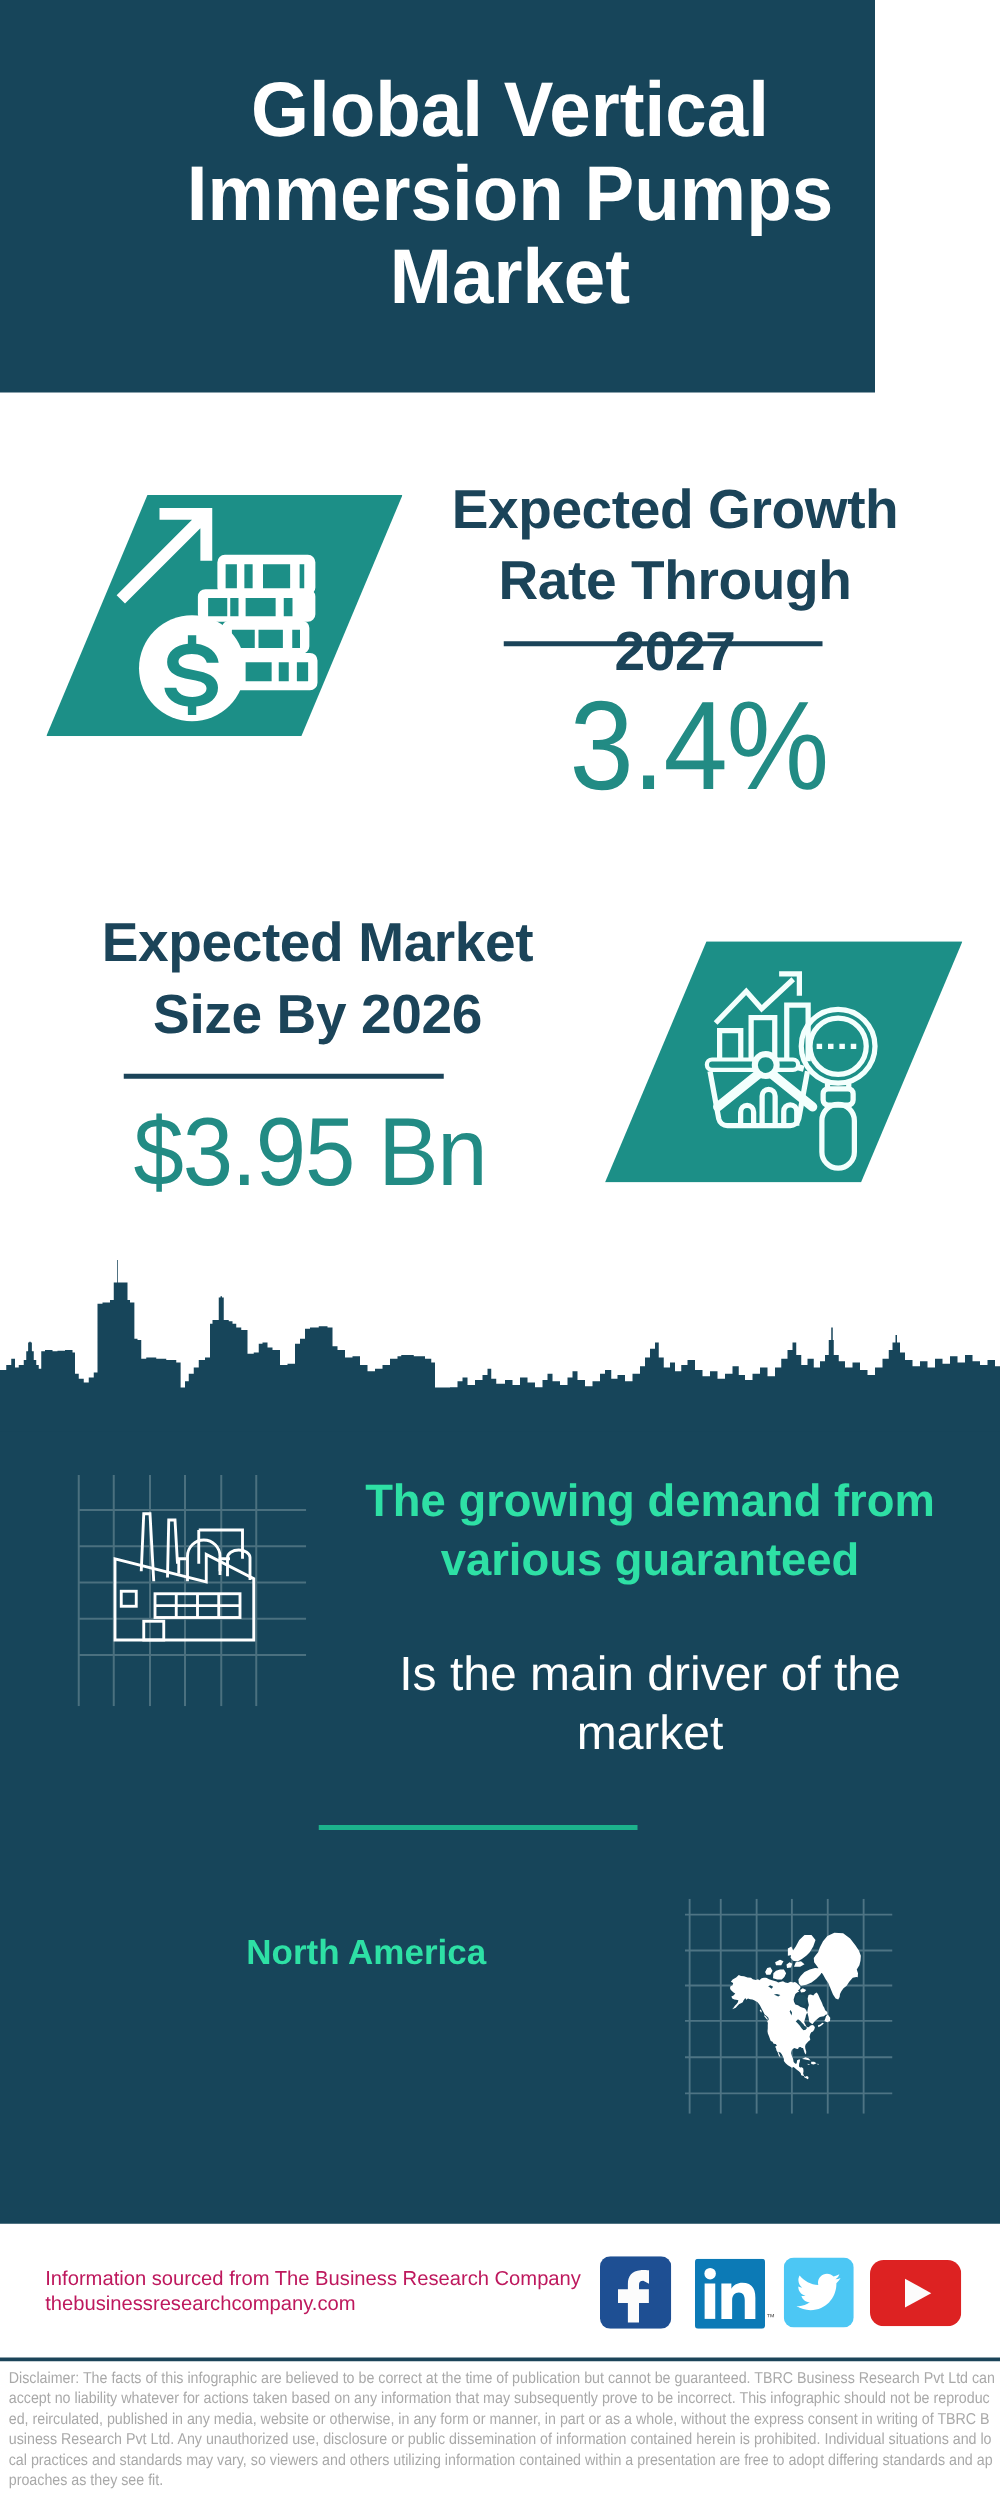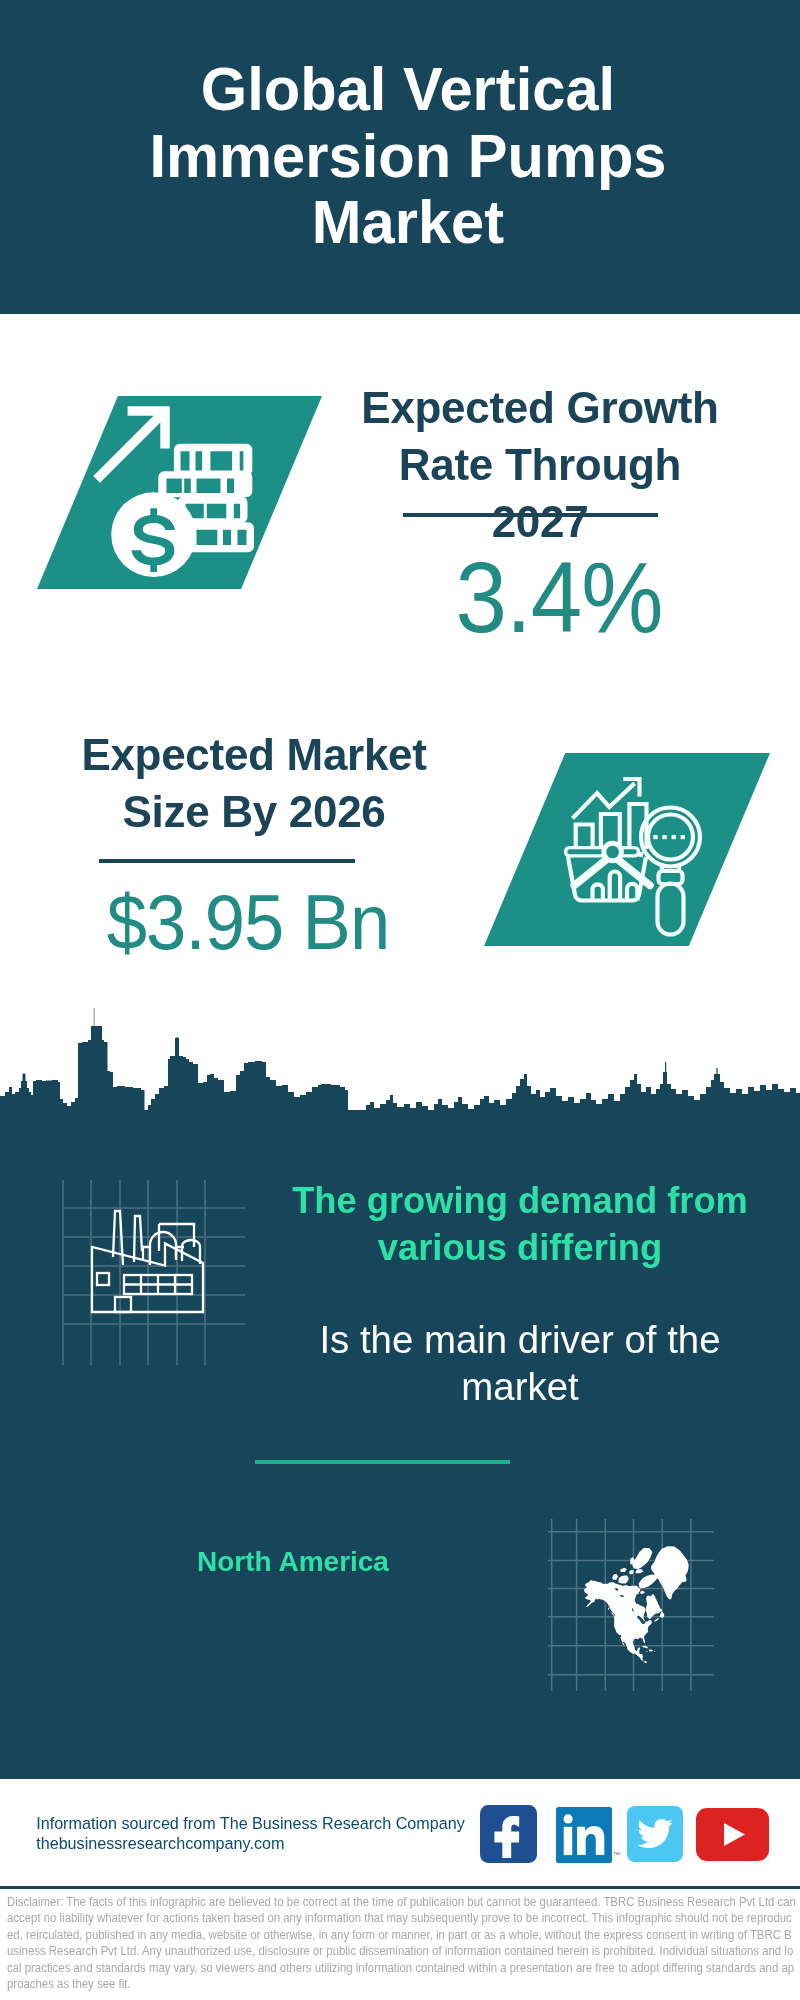--- a/index.html
+++ b/index.html
@@ -1,21 +1,21 @@
 <!DOCTYPE html>
 <html><head>
 <meta charset="utf-8">
 <style>
   html,body{margin:0;padding:0;}
   body{width:800px;height:2000px;overflow:hidden;background:#ffffff;
        font-family:"Liberation Sans",sans-serif;}
   .page{position:relative;width:800px;height:2000px;background:#fff;overflow:hidden;}
 
   
-  .header{position:absolute;left:0;top:0;width:800px;height:314px;background:#17455a;}
+  .header{position:absolute;left:0;top:0;width:700px;height:314px;background:#17455a;}
   .header-title{position:absolute;left:118px;top:56px;width:580px;
       text-align:center;color:#ffffff;font-weight:bold;
       font-size:62px;line-height:66.6px;letter-spacing:0px;
       transform:scaleX(0.962);transform-origin:center top;}
 
   
   .para{position:absolute;background:#1c8f87;
       -webkit-clip-path:polygon(28.4% 0,100% 0,71.6% 100%,0 100%);
       clip-path:polygon(28.4% 0,100% 0,71.6% 100%,0 100%);}
   .para1{left:37px;top:396px;width:285px;height:193px;}
@@ -46,21 +46,21 @@
   .hl1-text{left:290px;top:1177px;width:460px;}
   .hl1-text .hl-accent{font-size:36.3px;line-height:47px;}
   .hl1-text .hl-rest{font-size:38.4px;line-height:47px;}
   .hl2-text{left:101px;top:1537px;width:384px;}
   .hl2-text .hl-accent{font-size:28px;line-height:50px;}
   .hl2-text .hl-rest{font-size:44px;line-height:50px;}
   .mid-rule{position:absolute;left:255px;top:1460px;width:255px;height:4px;background:#1cb28c;}
   .icon-box{position:absolute;}
 
   
-  .foot-text{position:absolute;left:36.2px;top:1814px;color:#0c4a6e;font-size:16.15px;line-height:19.7px;}
+  .foot-text{position:absolute;left:36.2px;top:1814px;color:#be185d;font-size:16.15px;line-height:19.7px;}
   .social{position:absolute;left:0;top:0;}
   .soc{position:absolute;display:block;}
   .tm{position:absolute;left:613px;top:1851px;font-size:7px;color:#555;}
   .foot-rule{position:absolute;left:0;top:1886px;width:800px;height:3px;background:#1b4459;}
   .disclaimer{position:absolute;left:6.5px;top:1893.5px;width:874px;color:#a9a9a9;
       font-size:12.6px;line-height:16.6px;word-break:break-all;text-align:left;
       transform:scaleX(0.905);transform-origin:left top;}
 </style>
 </head>
 <body>
@@ -211,21 +211,21 @@
       <path d="M0,12.7 H166 M0,41.4 H166 M0,69.4 H166 M0,97.7 H166 M0,126.8 H166 M0,155.7 H166"></path>
       <path d="M3.7,0 V172 M28.6,0 V172 M57.3,0 V172 M85.5,0 V172 M114.2,0 V172 M142.9,0 V172"></path>
     </g>
     <g>
       <path d="M36.0,71.4L36.4,70.0L38.1,69.1L38.5,67.3L36.7,66.4L38.1,64.6L40.9,63.0L43.0,60.9L44.8,61.7L47.2,61.9L50.0,63.0L52.8,63.2L54.2,64.4L56.7,64.9L58.4,64.4L59.5,65.1L61.3,63.6L63.0,63.2L64.8,63.2L65.8,63.6L67.2,64.4L69.0,64.9L71.8,65.7L73.2,66.2L74.6,67.0L76.0,66.6L78.4,65.9L80.2,67.0L82.3,67.3L84.4,66.4L86.5,67.0L87.9,66.6L89.3,67.3L91.1,69.1L92.5,70.5L91.8,72.2L90.4,73.4L91.4,74.2L89.7,75.0L88.3,76.1L87.6,78.2L86.9,80.5L87.2,82.4L88.3,84.5L90.4,85.2L92.5,86.6L94.9,87.4L96.0,87.8L97.0,89.2L98.1,91.9L98.8,94.6L99.1,96.6L99.5,98.5L100.9,99.5L101.9,100.3L103.0,99.0L104.0,97.7L105.4,96.6L106.5,95.6L107.9,94.6L109.7,94.2L111.1,93.9L112.8,92.6L113.7,92.7L114.0,91.2L113.2,89.9L112.1,89.2L111.4,87.1L110.4,85.6L109.7,83.5L108.6,81.2L107.9,79.7L107.2,78.2L106.5,76.6L105.4,75.0L104.0,75.8L102.6,77.4L101.2,76.8L100.2,76.6L98.8,76.9L98.1,79.7L98.4,82.0L99.1,84.9L98.4,87.1L97.9,89.9L97.4,91.9L96.8,93.0L96.5,94.6L96.0,96.2L95.3,98.5L96.7,101.3L97.6,102.9L98.1,102.5L99.1,102.8L99.7,102.0L100.5,101.4L101.7,101.0L103.0,101.3L103.9,102.8L103.5,104.4L102.8,105.5L101.6,106.3L101.1,106.6L100.3,108.0L100.0,109.0L99.6,110.6L100.0,111.4L100.2,113.0L98.8,113.9L97.7,115.2L96.5,116.5L96.1,117.9L96.2,119.6L97.0,122.4L96.8,124.5L96.0,123.8L95.5,122.7L95.1,121.3L94.4,119.3L93.5,119.4L92.5,118.6L91.1,118.7L90.4,120.2L89.0,119.9L87.6,119.4L86.5,119.9L85.5,121.0L84.9,122.6L84.8,123.7L85.5,125.8L86.5,128.1L86.9,130.5L88.3,132.0L89.3,131.7L89.7,129.2L91.1,128.6L92.1,128.6L91.8,130.3L91.3,132.0L91.2,134.2L92.1,134.9L93.5,134.7L94.6,135.8L94.8,138.0L94.5,139.7L95.3,141.8L96.3,142.4L97.4,141.7L98.4,142.2L98.8,142.9L98.6,144.0L98.1,144.3L97.4,143.9L96.7,143.2L96.0,143.5L95.1,141.8L94.2,141.5L93.0,141.1L92.5,139.4L91.1,138.0L89.7,137.0L88.3,135.8L86.9,134.5L85.5,135.1L84.0,134.2L82.3,133.1L80.5,131.6L79.1,129.7L79.1,128.1L78.4,126.4L77.4,124.4L76.3,123.0L74.6,122.4L76.0,125.3L76.3,127.0L74.9,125.3L74.2,123.0L73.2,121.3L72.8,119.6L72.1,118.4L73.5,117.3L72.6,116.1L70.9,116.0L70.0,114.4L68.6,113.8L67.7,111.3L67.2,109.9L66.3,107.8L66.0,106.0L66.2,103.5L66.2,101.0L66.3,99.4L65.7,97.8L67.0,96.7L66.7,95.2L65.5,93.9L63.7,92.6L62.7,90.5L61.6,88.5L60.9,87.1L59.8,84.9L58.1,82.7L56.7,82.0L55.3,81.1L53.9,80.5L52.1,80.3L50.4,79.7L49.0,80.8L48.3,79.3L46.9,81.2L46.2,82.7L44.8,83.5L43.4,84.2L42.0,85.6L40.6,87.1L39.2,87.8L37.8,88.3L38.8,87.1L39.9,85.6L41.3,84.2L42.3,82.7L42.7,81.2L40.9,80.8L39.5,80.5L37.8,79.7L37.1,78.2L38.8,77.4L40.2,75.8L38.8,75.0L37.1,73.4L36.4,72.5ZM122.6,80.6L123.7,78.6L124.0,76.1L125.1,73.9L126.8,71.5L129.3,69.5L131.4,66.4L134.2,63.2L137.0,62.6L138.2,62.8L138.4,59.6L137.4,56.5L139.5,53.1L140.4,49.5L140.7,45.6L139.1,41.3L136.3,37.1L132.1,31.7L126.5,27.6L119.5,27.2L113.9,29.7L110.4,34.0L107.9,38.8L106.5,42.8L104.7,45.0L103.0,47.4L103.3,50.7L105.1,53.1L107.5,56.5L110.4,60.5L112.5,64.4L114.6,67.3L116.0,70.8L117.4,74.2L118.4,76.6L120.5,79.7ZM86.5,49.5L90.0,50.2L93.5,48.2L97.0,45.6L99.8,42.8L102.6,38.1L104.4,32.9L101.2,28.9L95.6,28.9L91.4,32.9L88.6,38.1L85.5,42.8L84.4,46.9ZM82.3,45.6L85.5,45.0L86.5,41.3L85.1,38.1L82.3,39.7ZM92.8,69.5L97.0,68.8L101.2,67.0L105.1,64.0L108.2,60.7L110.0,58.0L108.2,55.8L104.0,55.4L99.8,56.5L95.6,58.6L92.5,61.7L90.7,64.6L91.1,67.7ZM70.4,63.6L73.9,64.6L77.4,64.6L79.5,62.6L80.9,59.6L79.1,56.5L76.0,56.5L72.8,57.6L70.7,59.6ZM65.1,60.7L68.3,60.7L70.0,57.6L68.3,54.7L65.8,55.4L64.1,58.6ZM81.6,55.4L84.8,54.9L85.8,51.9L83.7,50.7L81.2,52.6ZM72.8,53.1L77.0,53.1L78.8,50.0L76.0,48.7L72.1,50.7ZM87.2,54.3L92.1,54.3L95.6,52.4L92.8,50.0L88.6,50.7ZM92.8,75.0L95.6,74.5L97.0,72.9L94.2,71.5L92.1,72.9ZM111.5,97.7L113.9,98.7L116.0,97.7L116.2,95.2L114.2,92.6L112.8,93.9L112.1,96.2ZM106.6,102.8L108.6,101.7L111.1,99.8L110.0,99.1L107.9,100.7L106.5,101.0ZM93.6,128.1L96.3,126.7L98.8,127.5L100.5,129.4L98.1,128.9L95.3,128.3ZM100.9,130.4L103.3,130.4L105.2,131.5L103.0,132.5L101.0,132.2ZM105.9,132.0L107.1,132.1L107.1,132.6L105.9,132.5ZM98.1,132.0L99.6,132.3L99.6,132.9L98.1,132.6ZM63.1,93.5L65.3,96.4L66.7,96.7L64.8,94.1L63.7,93.3ZM59.7,88.9L60.9,91.2L61.4,89.9L60.6,88.5ZM101.2,106.5L102.6,105.9L102.6,106.1L101.2,106.7Z" fill="#ffffff"></path>
       <path d="M87.9,82.3L90.0,83.8L92.1,84.6L93.9,85.6L95.3,85.6L96.5,84.1L97.0,82.0L97.2,79.6L96.0,77.4L93.5,76.5L90.7,76.8L88.6,78.6ZM88.6,98.2L90.4,96.4L92.3,97.7L93.7,99.3L94.8,100.3L95.3,101.3L96.9,102.3L97.6,103.3L96.5,104.8L94.8,105.1L93.4,103.7L91.7,101.3L89.9,99.3ZM66.5,70.0L69.3,72.0L70.5,70.3L68.3,69.1ZM71.1,76.6L74.6,78.2L76.3,76.9L73.5,76.1ZM83.7,89.9L85.1,93.3L85.7,91.2L84.4,88.9Z" fill="#1b4d61"></path>
     </g>
   </svg>
 
   <div class="hl-text hl1-text">
-    <span class="hl-accent">The growing demand from various differing</span>
+    <span class="hl-accent">The growing demand from various guaranteed</span>
     <span class="hl-rest">Is the main driver of the market</span>
   </div>
 
   <div class="mid-rule"></div>
 
   <div class="hl-text hl2-text">
     <span class="hl-accent">North America</span>
   </div>
 
   <div class="foot-text">

